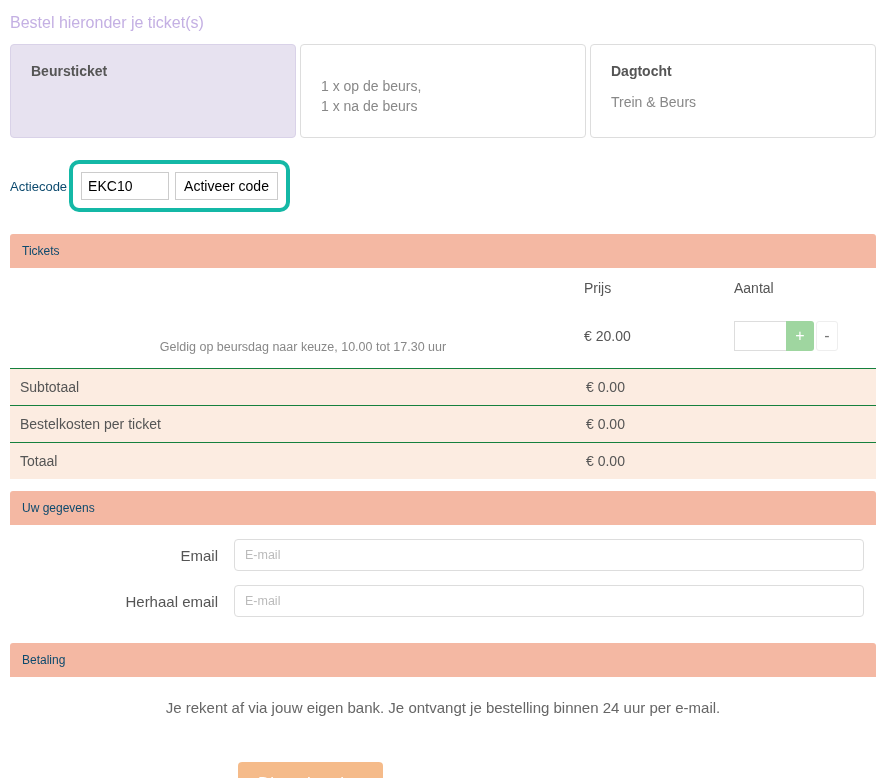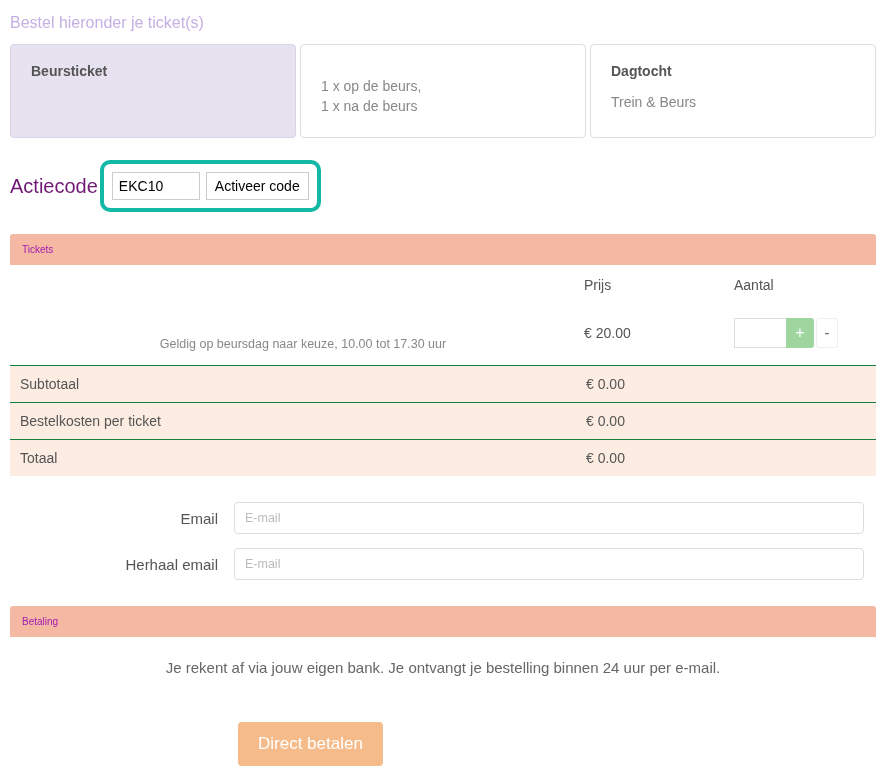--- a/index.html
+++ b/index.html
@@ -47,22 +47,22 @@
     font-size: 14px;
     line-height: 1.4;
   }
   .promo-row {
     display: flex;
     align-items: center;
     margin: 22px 0 22px 0;
     gap: 0;
   }
   .promo-label {
-    font-size: 20px;
-    color: #701a75;
+    font-size: 13px;
+    color: #0c4a6e;
     padding-right: 2px;
   }
   .promo-box {
     border: 4px solid #14b8a6;
     border-radius: 10px;
     padding: 8px 8px;
     display: flex;
     gap: 6px;
     align-items: center;
   }
@@ -79,23 +79,23 @@
     background: #fff;
     padding: 0 8px;
     font-size: 14px;
     cursor: pointer;
   }
   .panel {
     margin-top: 8px;
   }
   .panel-header {
     background: #f4b8a3;
-    color: #a21caf;
+    color: #0c4a6e;
     font-weight: 500;
-    font-size: 10px;
+    font-size: 12px;
     padding: 10px 12px;
     border-radius: 3px 3px 0 0;
   }
   .ticket-table {
     border: 0;
     width: 100%;
   }
   .thead-row, .trow {
     display: grid;
     grid-template-columns: 1fr 150px 130px;
@@ -259,20 +259,21 @@
     </div>
     <div class="sum-row">
       <div>Totaal</div>
       <div>€ 0.00</div>
       <div></div>
     </div>
   </div>
 </div>
 
 <div class="panel form-panel">
+  <div class="panel-header">Uw gegevens</div>
   <div class="form-body">
     <div class="form-row">
       <label class="form-label">Email</label>
       <input class="form-input" placeholder="E-mail" style="">
     </div>
     <div class="form-row">
       <label class="form-label">Herhaal email</label>
       <input class="form-input" placeholder="E-mail" style="">
     </div>
   </div>

